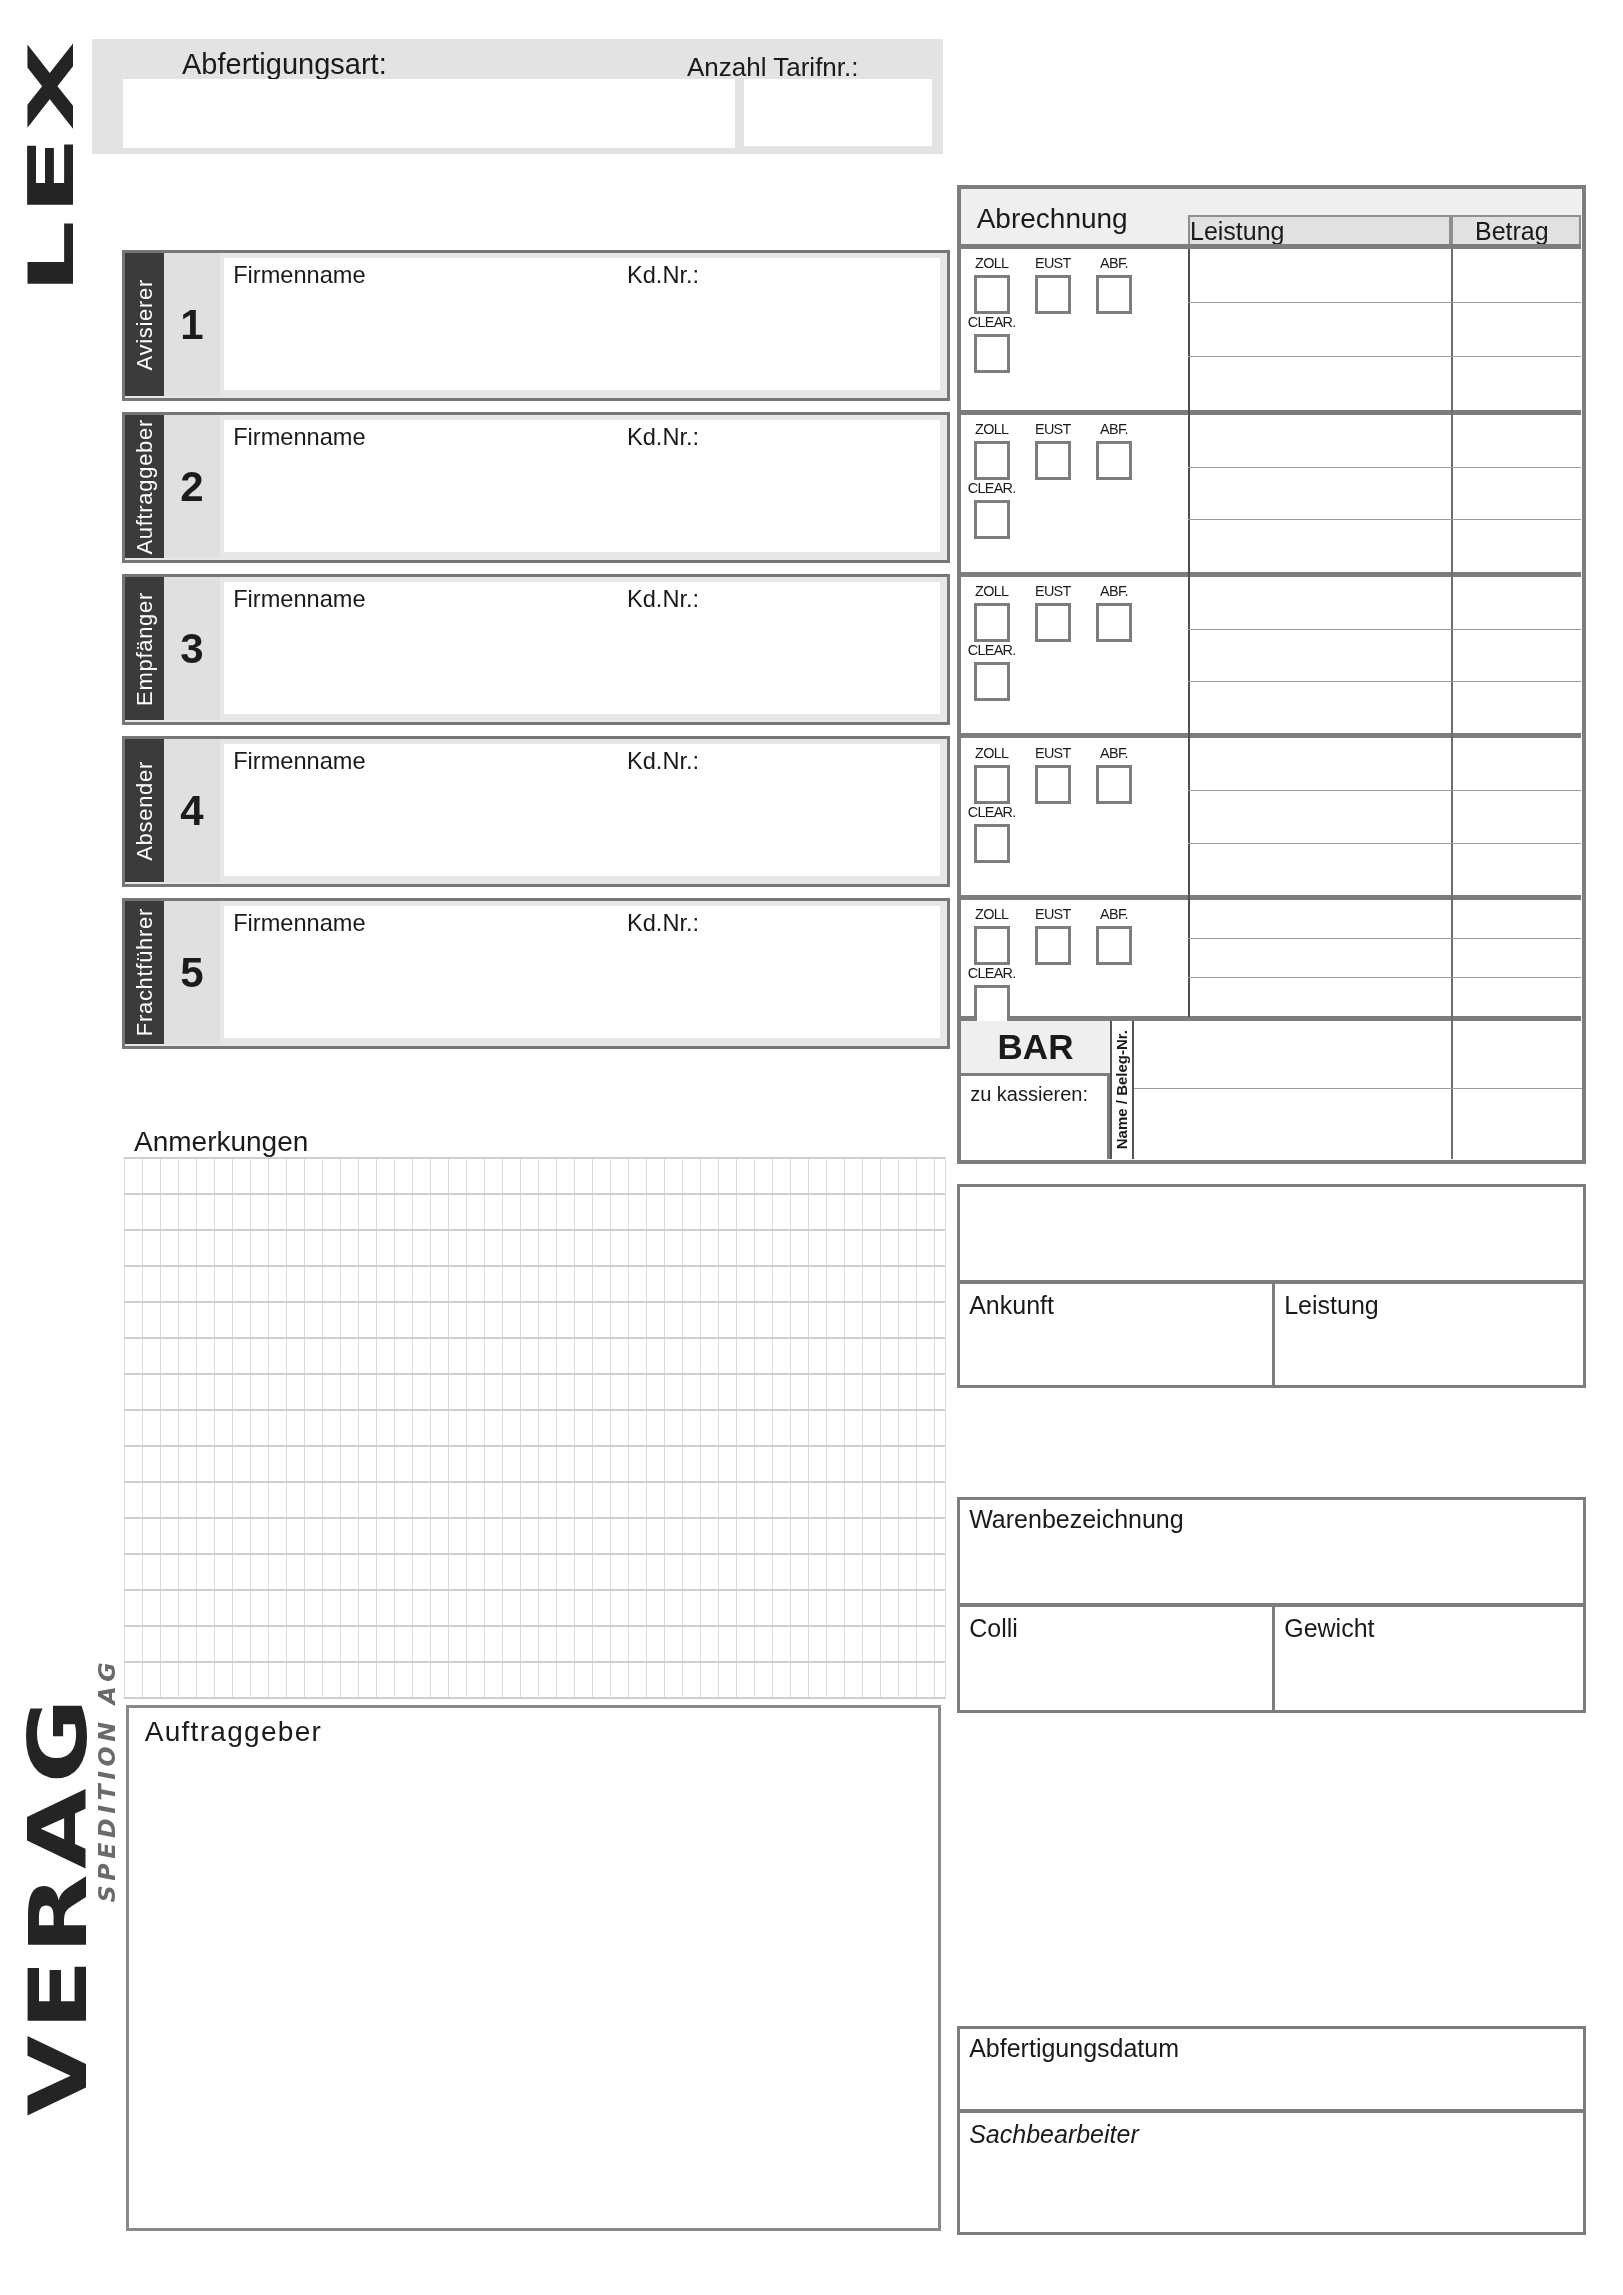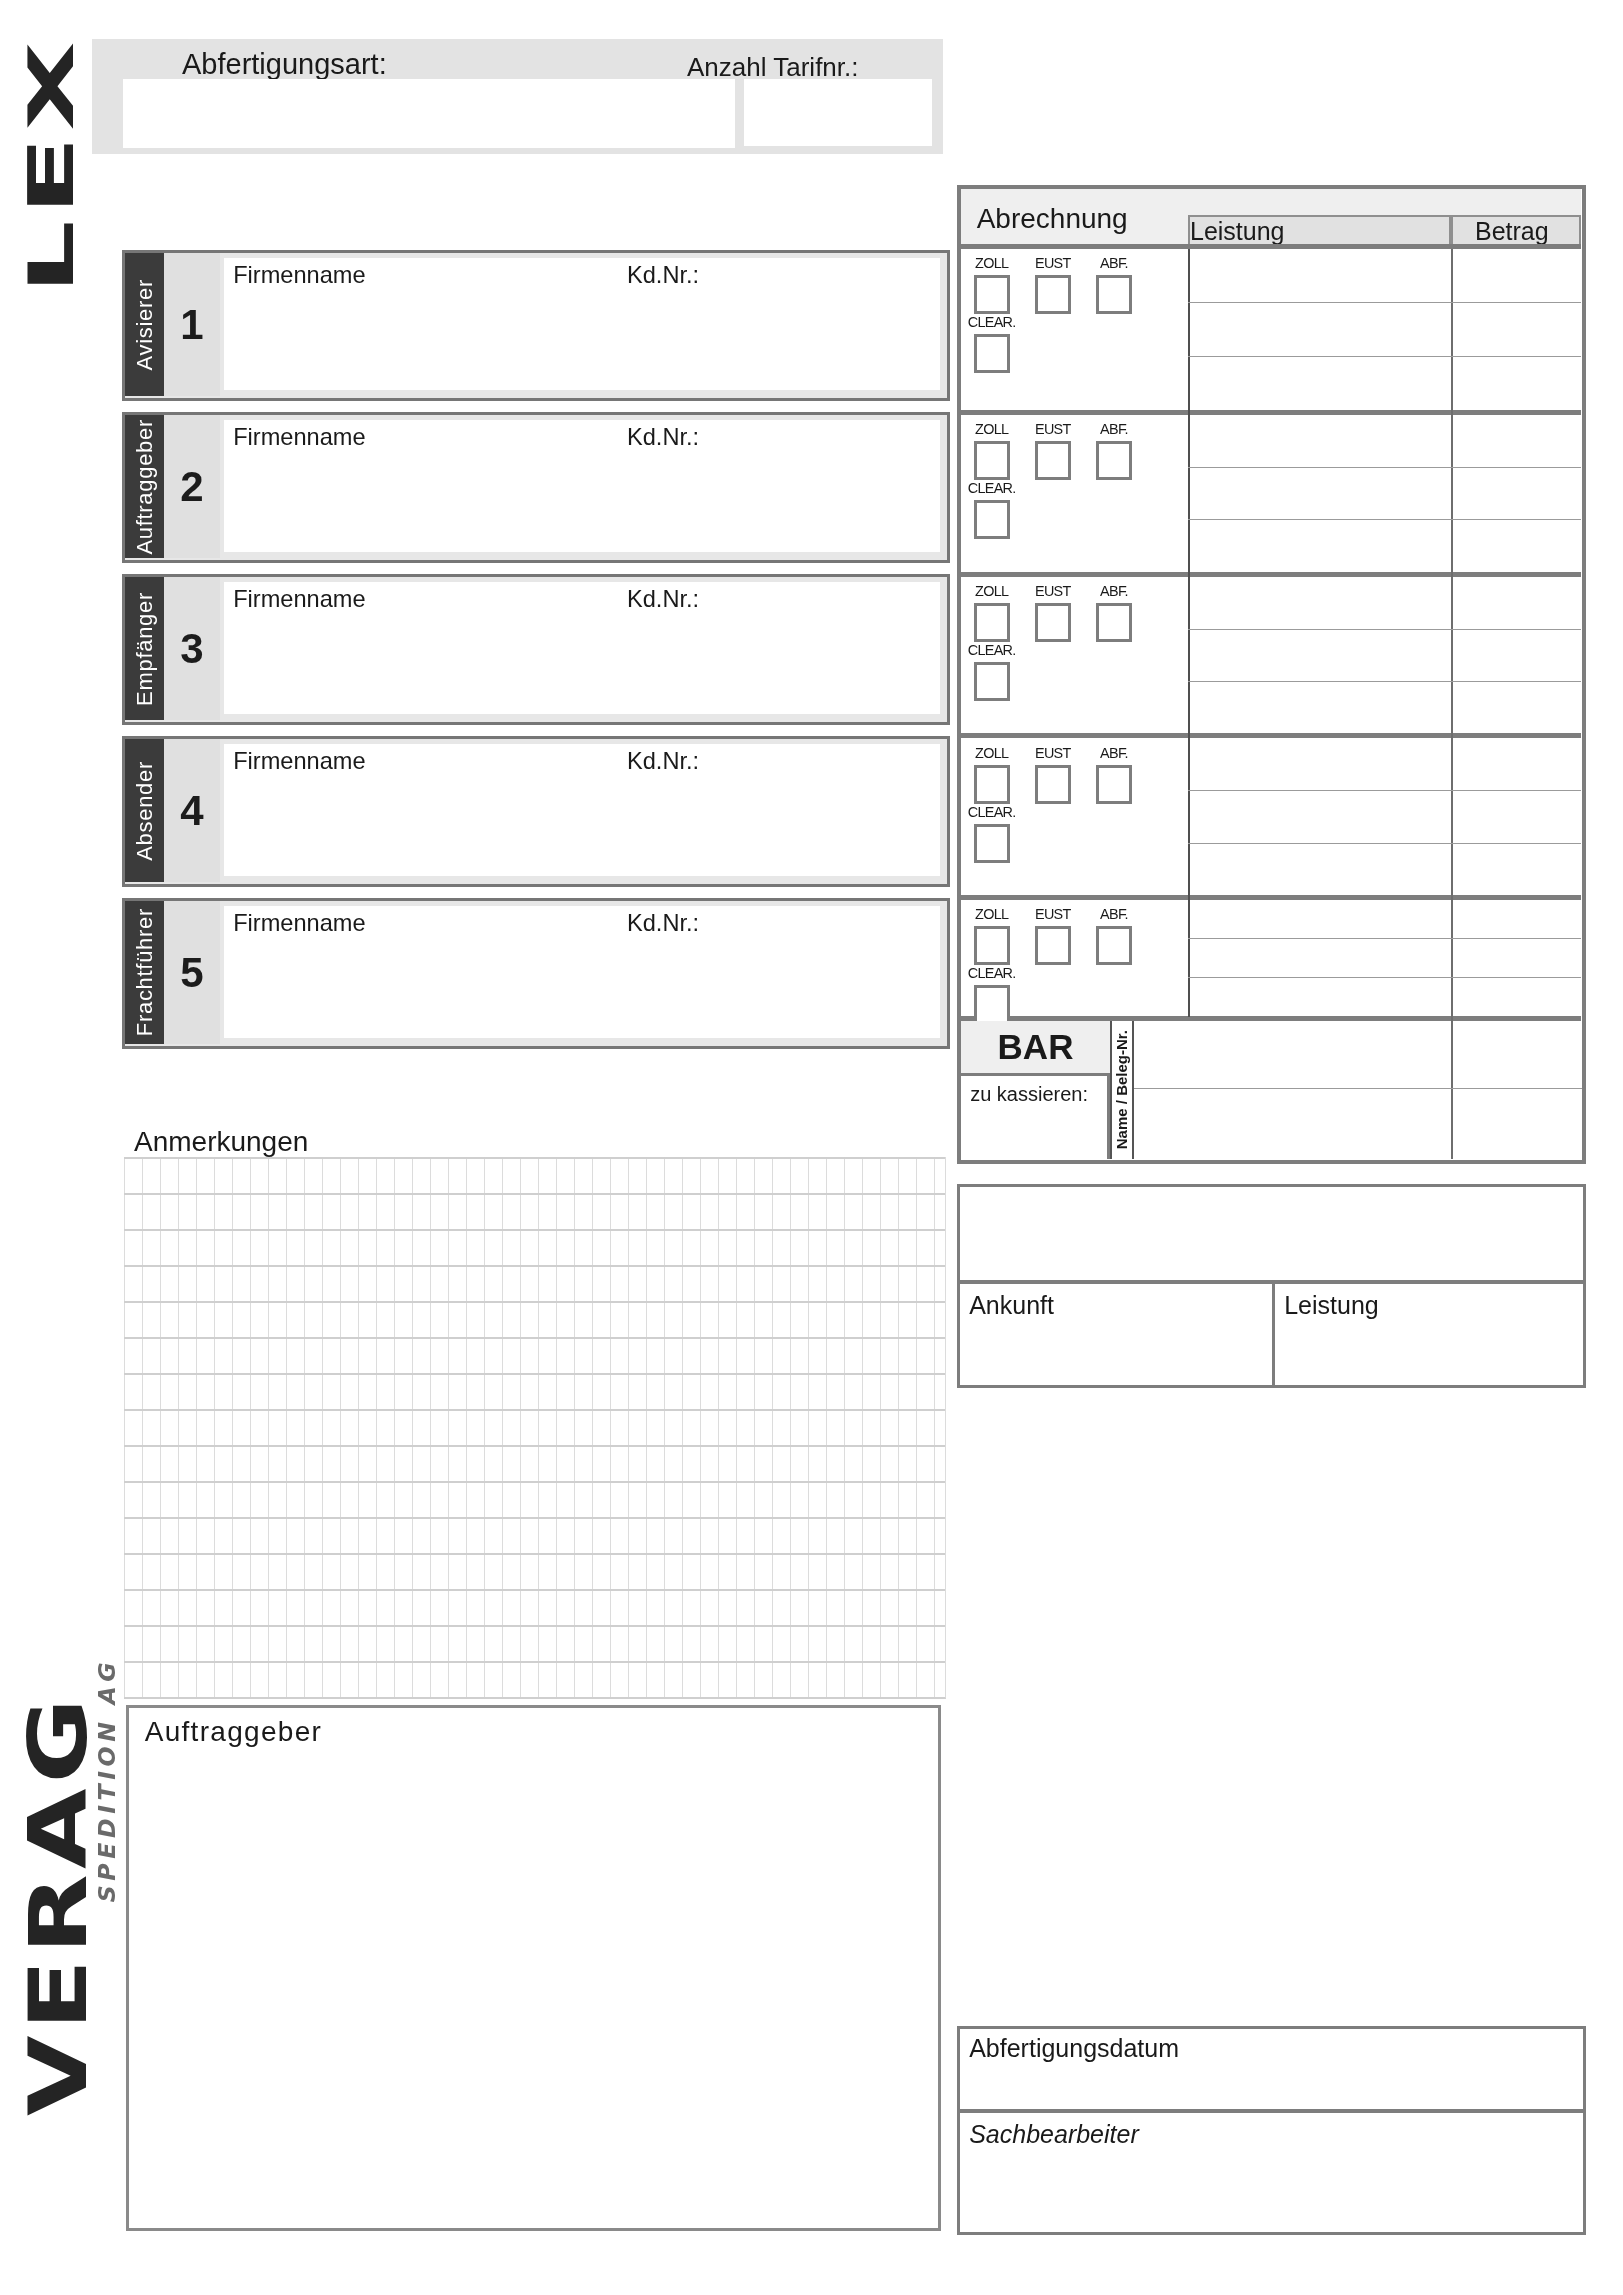--- a/index.html
+++ b/index.html
@@ -209,20 +209,33 @@
     <div class="abs" style="left:0;top:93px;width:100%;height:3.9px;background:#7d7d7d;"></div>
     <div class="abs" style="left:312px;top:97px;bottom:0;width:2.6px;background:#7d7d7d;"></div>
     <div class="abs" style="left:0;top:97px;width:312px;bottom:0;">
       <span class="abs boxlabel" style="left:9.2px;top:6.5px;">Ankunft</span>
     </div>
     <div class="abs" style="left:315px;top:97px;right:0;bottom:0;">
       <span class="abs boxlabel" style="left:9.2px;top:6.5px;">Leistung</span>
     </div>
   </div>
 
+  <div class="abs gbox" style="left:957px;top:1497px;width:629px;height:216px;">
+    <div class="abs" style="left:0;top:103px;width:100%;height:3.9px;background:#7d7d7d;"></div>
+    <div class="abs" style="left:312px;top:107px;bottom:0;width:2.6px;background:#7d7d7d;"></div>
+    <div class="abs" style="left:0;top:0;width:100%;height:103px;">
+      <span class="abs boxlabel" style="left:9.2px;top:5.2px;">Warenbezeichnung</span>
+    </div>
+    <div class="abs" style="left:0;top:107px;width:312px;bottom:0;">
+      <span class="abs boxlabel" style="left:9.2px;top:6.5px;">Colli</span>
+    </div>
+    <div class="abs" style="left:315px;top:107px;right:0;bottom:0;">
+      <span class="abs boxlabel" style="left:9.2px;top:6.5px;">Gewicht</span>
+    </div>
+  </div>
 
   <div class="abs" style="left:126px;top:1705px;width:815px;height:526px;border:3.3px solid #8a8a8a;box-sizing:border-box;background:#fff;">
     <span class="abs seclabel" style="left:15.7px;top:7.9px;letter-spacing:1.3px;">Auftraggeber</span>
   </div>
 
   <div class="abs gbox" style="left:957px;top:2026px;width:629px;height:209px;">
     <div class="abs" style="left:0;top:80px;width:100%;height:3.9px;background:#7d7d7d;"></div>
     <div class="abs" style="left:0;top:0;width:100%;height:80px;">
       <span class="abs boxlabel" style="left:9.2px;top:5.2px;">Abfertigungsdatum</span>
     </div>

